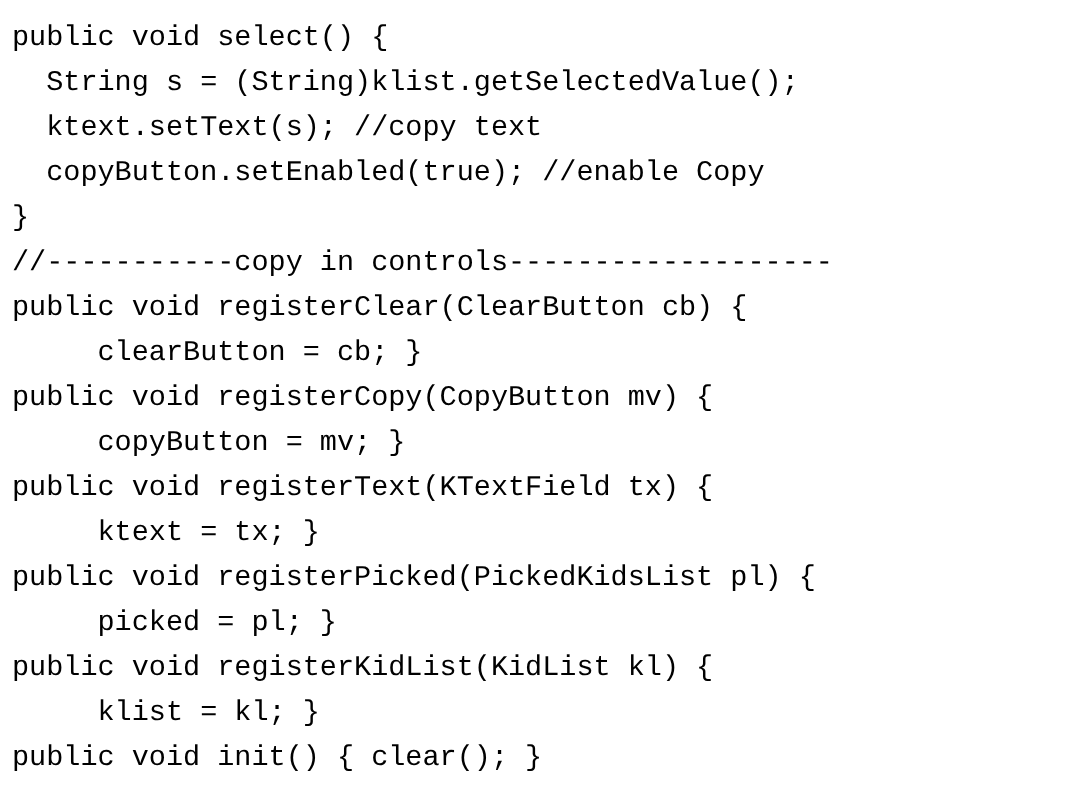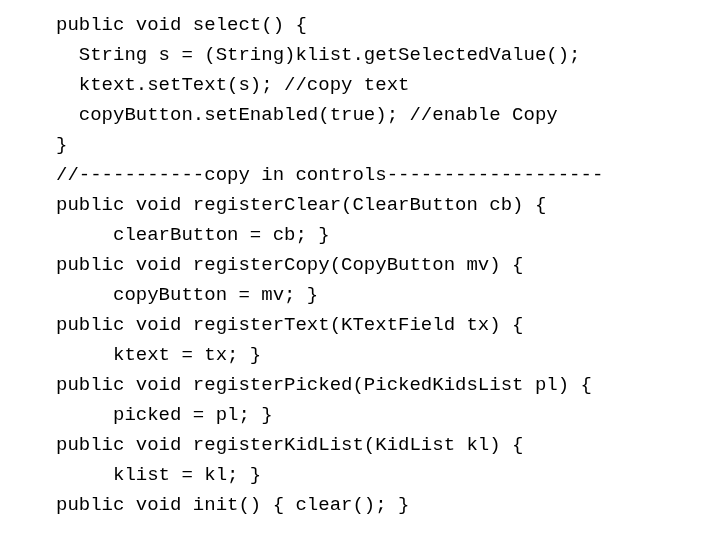--- a/index.html
+++ b/index.html
@@ -11,21 +11,20 @@
     overflow: hidden;
   }
   .code-block {
     font-family: "Courier New", Courier, monospace;
     font-size: 19px;
     line-height: 30px;
     white-space: pre;
     color: #000000;
     padding: 10px 8px;
     letter-spacing: 0px;
-    margin-left: 48px;
   }
 </style>
 </head>
 <body>
 
 <div class="code-block"><span>public void select() {</span>
 <span>  String s = (String)klist.getSelectedValue();</span>
 <span>  ktext.setText(s); //copy text</span>
 <span>  copyButton.setEnabled(true); //enable Copy</span>
 <span>}</span>

